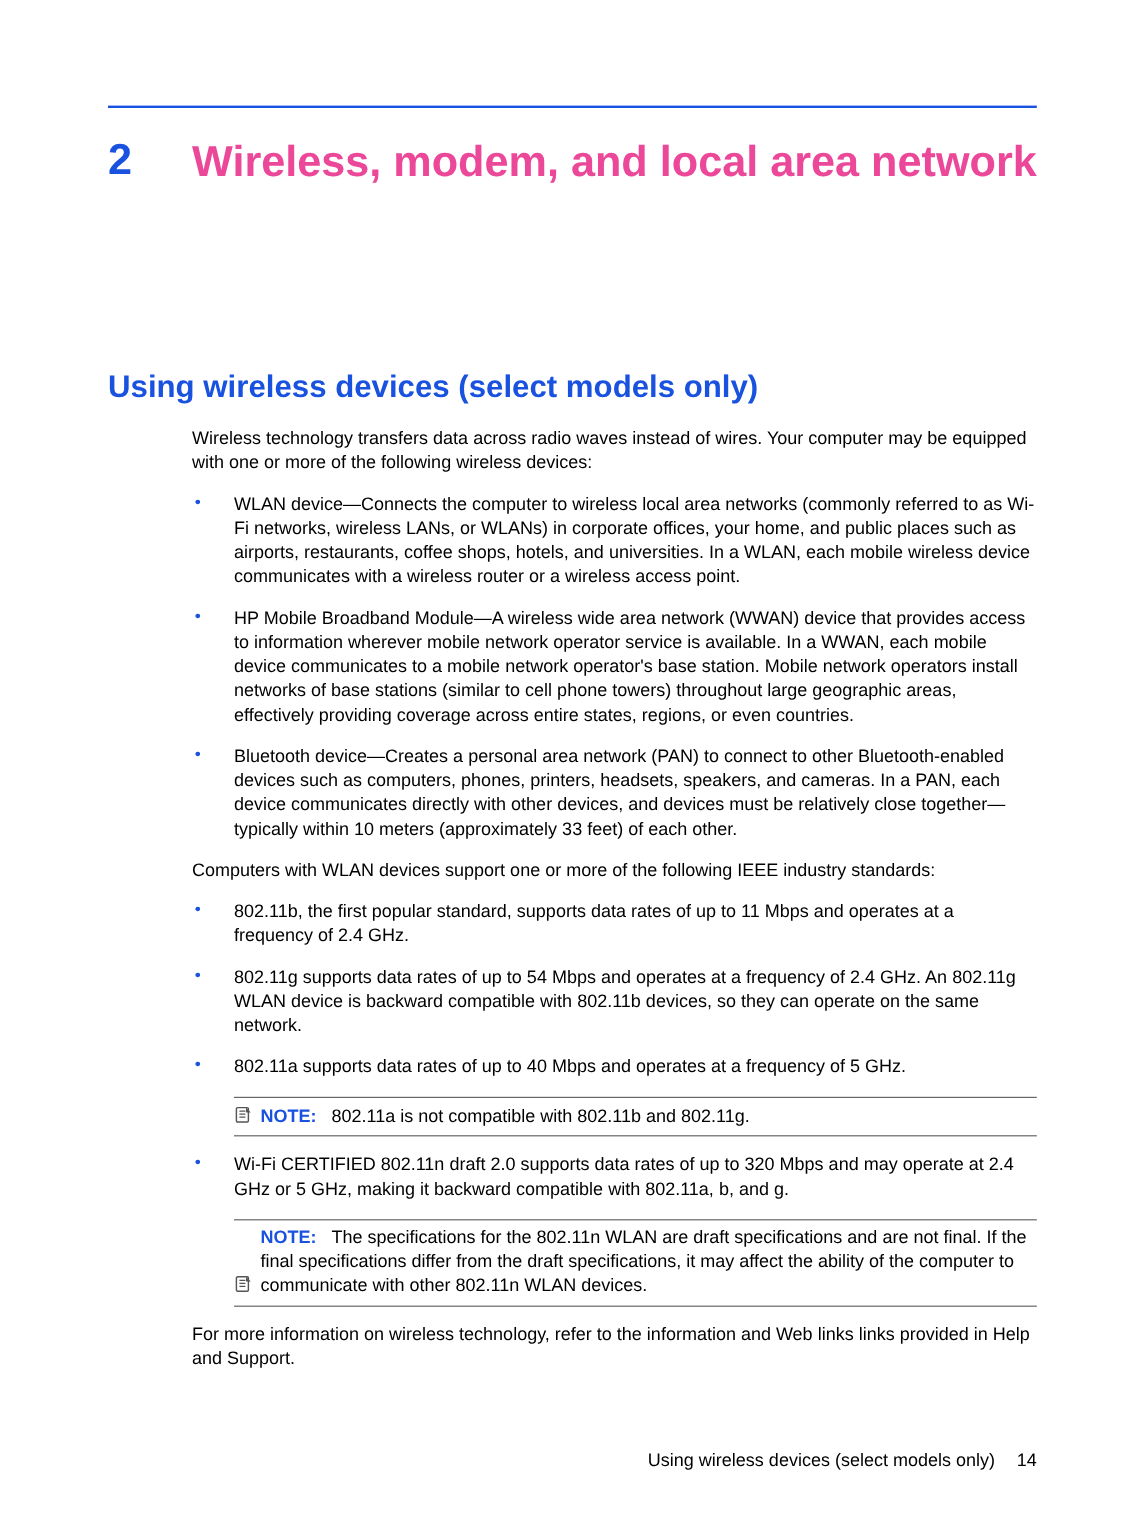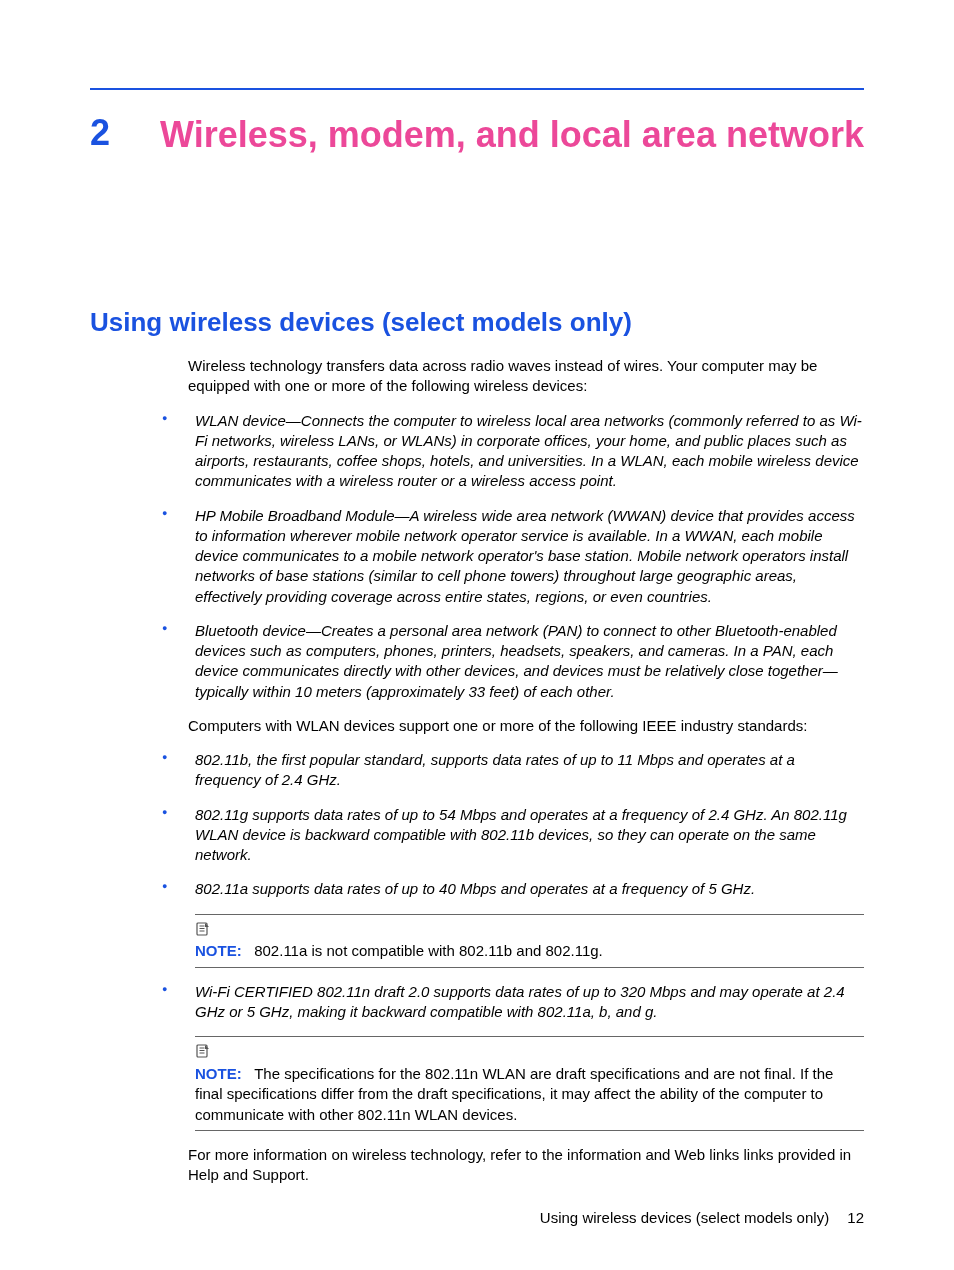--- a/index.html
+++ b/index.html
@@ -38,57 +38,55 @@
     }
     .section-heading {
       font-size: 26px;
       font-weight: bold;
       color: #1a52e0;
       margin-bottom: 18px;
     }
     .body-text {
       font-size: 15px;
       line-height: 1.35;
-      margin-left: 98px;
+      margin-left: 70px;
       margin-bottom: 14px;
     }
     ul.bullets {
       list-style: none;
       margin-left: 70px;
       margin-bottom: 14px;
     }
     ul.bullets > li {
       position: relative;
       padding-left: 35px;
       font-size: 15px;
       line-height: 1.35;
       margin-bottom: 14px;
-      font-style: italic;
     }
     ul.bullets > li::before {
       content: "●";
       position: absolute;
       left: 2px;
       top: 1px;
       font-size: 9px;
       color: #1a52e0;
     }
     .note-block {
       margin-left: 105px;
       border-top: 1px solid #666;
       border-bottom: 1px solid #666;
       padding: 5px 0 5px 0;
       margin-bottom: 14px;
       margin-top: 2px;
       position: relative;
     }
     .note-row {
       display: flex;
-      align-items: flex-start;
-      flex-direction: column;
+      align-items: flex-end;
     }
     .note-icon {
       width: 22px;
       flex-shrink: 0;
       font-size: 14px;
       color: #555;
       line-height: 1.35;
       padding-top: 1px;
     }
     .note-text {
@@ -175,14 +173,14 @@
         <span>&nbsp;&nbsp;</span><span>The specifications for the 802.11n WLAN are draft specifications and are not final. If the final specifications differ from the draft specifications, it may affect the ability of the computer to communicate with other 802.11n WLAN devices.</span>
       </div>
     </div>
   </div>
 
   <p class="body-text">For more information on wireless technology, refer to the information and Web links links provided in Help and Support.</p>
 </div>
 
 <div class="footer">
   <span class="footer-text">Using wireless devices (select models only)</span>
-  <span>12</span>
+  <span>14</span>
 </div>
 
 </body></html>

